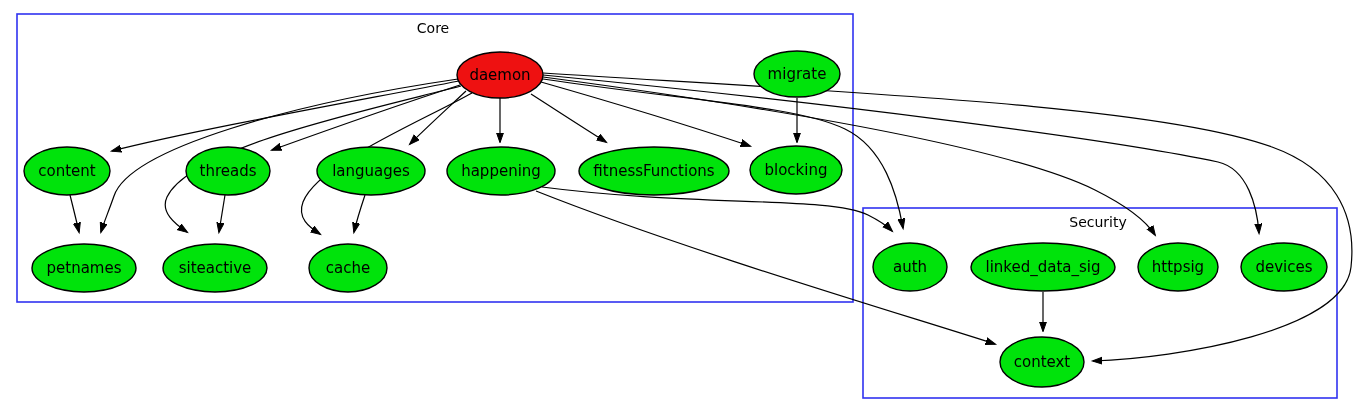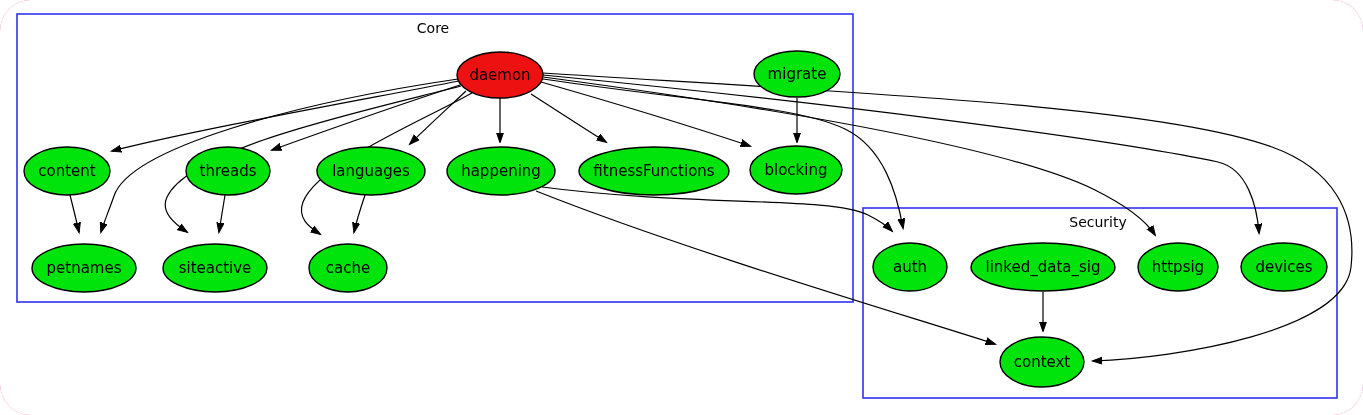--- a/index.html
+++ b/index.html
@@ -7,21 +7,20 @@
     padding: 0;
     background: #ffffff;
     font-family: "DejaVu Sans", "Liberation Sans", sans-serif;
   }
   #stage {
     position: relative;
     width: 1363px;
     height: 415px;
     background: #ec4899;
     overflow: hidden;
-    border-radius: 31px;
   }
   svg text {
     font-family: "DejaVu Sans", "Liberation Sans", sans-serif;
     fill: #000000;
   }
   .node-label { font-size: 15px; }
   .cluster-label { font-size: 14px; }
 </style>
 </head>
 <body>

